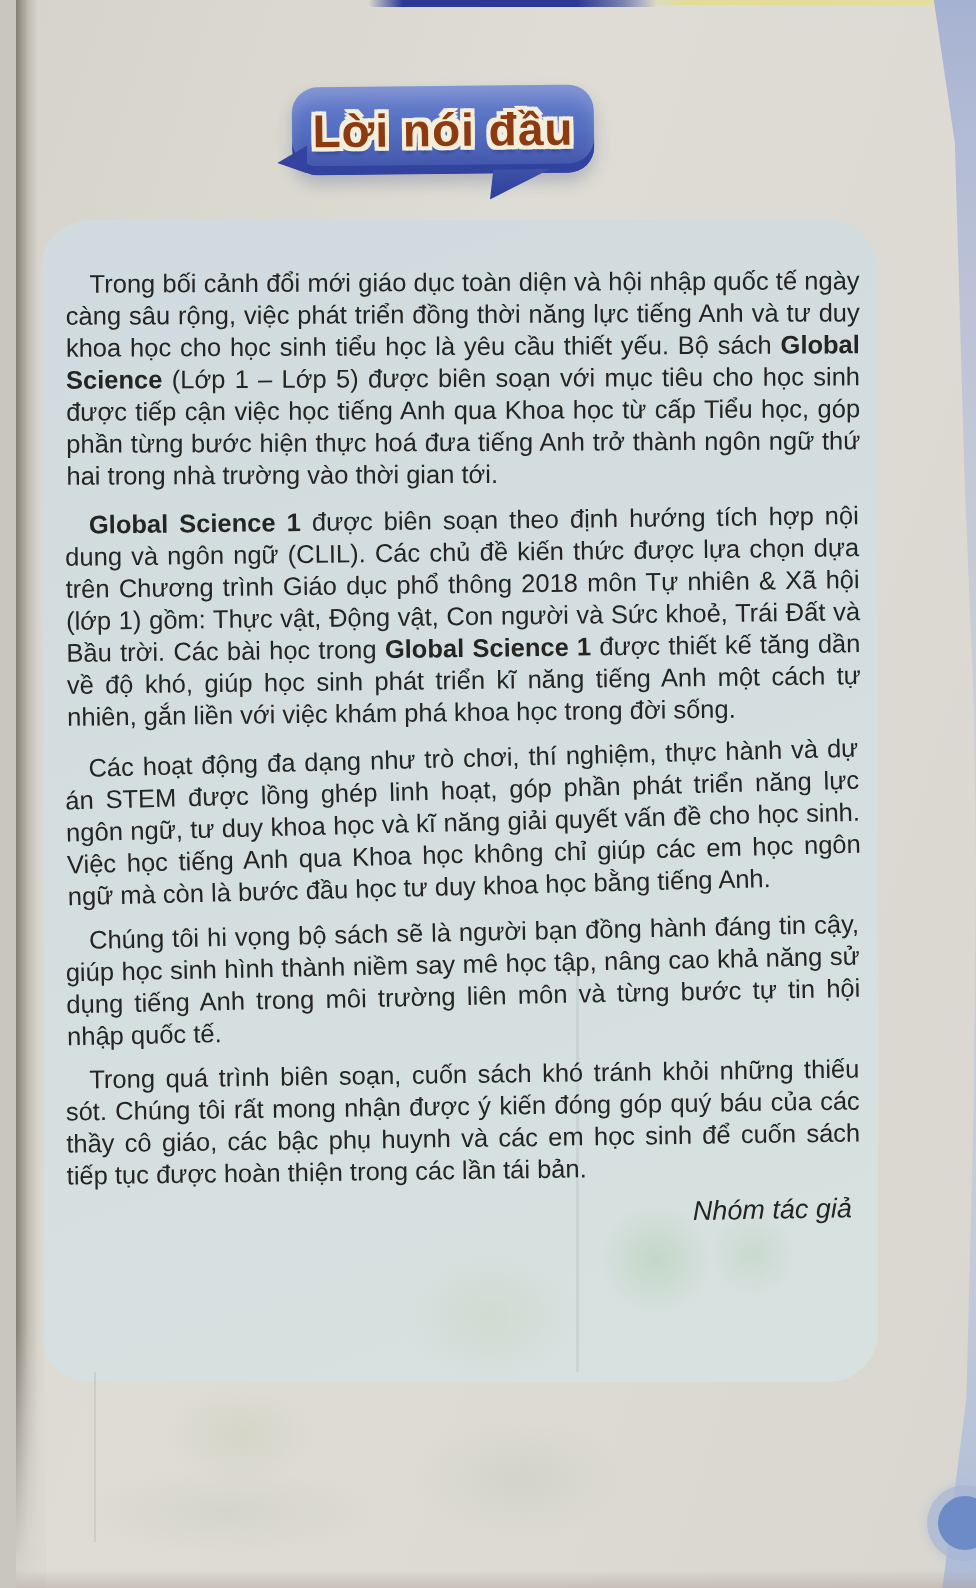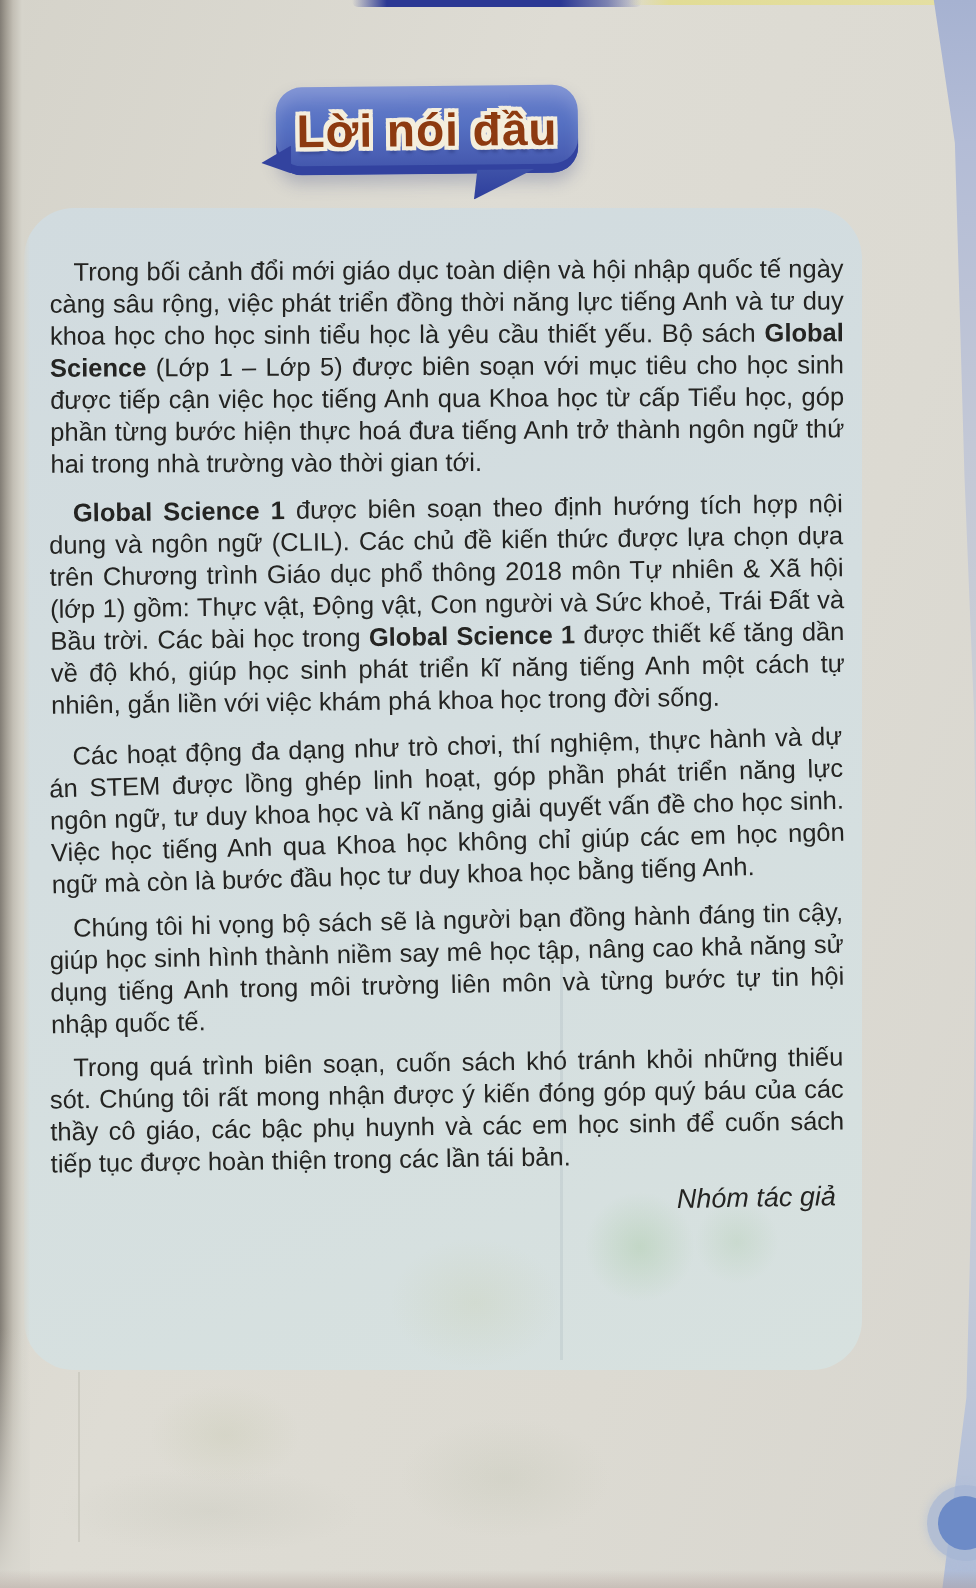--- a/index.html
+++ b/index.html
@@ -5,20 +5,21 @@
   html,body{margin:0;padding:0;}
   body{
     width:976px;height:1588px;position:relative;overflow:hidden;
     background:#c9c6be;
     font-family:"Liberation Sans","DejaVu Sans",sans-serif;
   }
   
   .page{
     position:absolute;inset:0;
     background:linear-gradient(108deg,#d5d3ca 0%,#dedcd4 38%,#dcdad2 70%,#d8d6cf 100%);
+    margin-left:16px;
   }
   
   .edge-left{
     position:absolute;left:0;top:0;bottom:0;width:30px;
     background:linear-gradient(90deg,#827d75 0px,#a29d93 6px,#c2beb4 13px,#d6d4cb 22px,rgba(216,214,206,0) 30px);
   }
   .edge-left-fade{
     position:absolute;left:0;bottom:0;width:30px;height:260px;
     background:linear-gradient(0deg,#dad8d0 0%,rgba(218,216,208,0) 100%);
   }
@@ -72,21 +73,21 @@
     position:relative;z-index:2;
     font-size:46px;font-weight:bold;letter-spacing:1px;color:#8d3a10;
     text-shadow:
       -4px -4px 0 #f4eedd,4px -4px 0 #f4eedd,-4px 4px 0 #f4eedd,4px 4px 0 #f4eedd,
       -4px 0 0 #f4eedd,4px 0 0 #f4eedd,0 -4px 0 #f4eedd,0 4px 0 #f4eedd,
       -3px -3px 0 #f4eedd,3px -3px 0 #f4eedd,-3px 3px 0 #f4eedd,3px 3px 0 #f4eedd,
       0 7px 3px rgba(30,40,100,.35);
   }
   
   .panel{
-    position:absolute;left:24px;top:208px;width:838px;height:1162px;
+    position:absolute;left:24px;top:220px;width:838px;height:1162px;
     background:linear-gradient(160deg,#d1dbdf 0%,#d4dee0 45%,#d7e1df 100%);
     border-radius:50px;
   }
   .panel-content{
     position:absolute;inset:0;padding:46px 18px 0 26px;box-sizing:border-box;
   }
   .para{
     margin:0 0 14px 0;
     font-size:25.5px;line-height:32px;color:#242422;
     text-align:justify;text-indent:24px;

